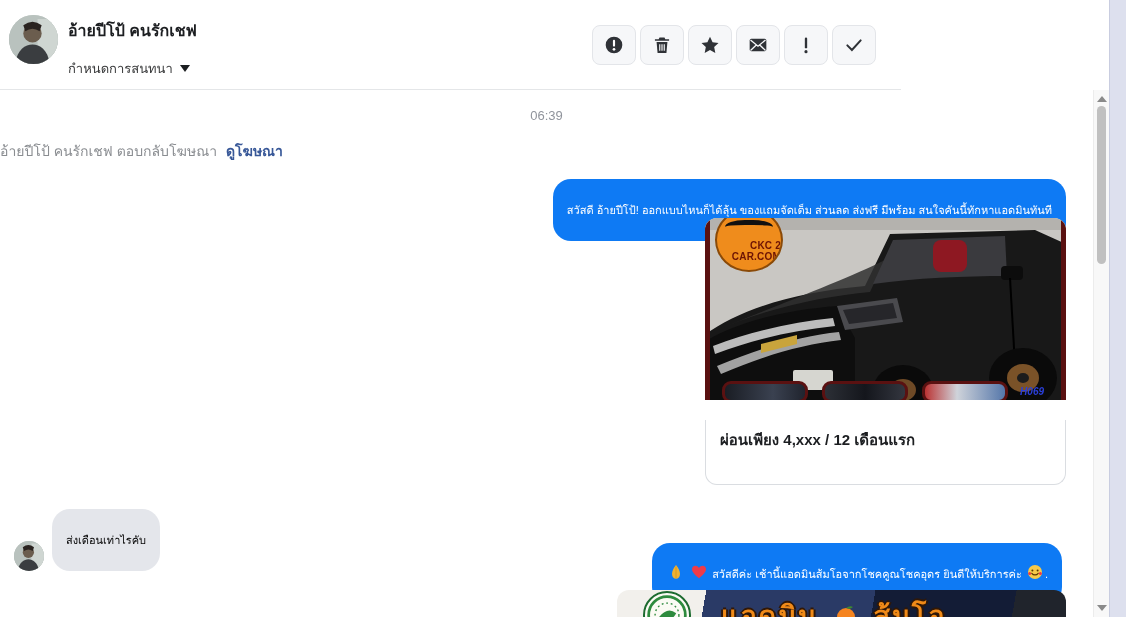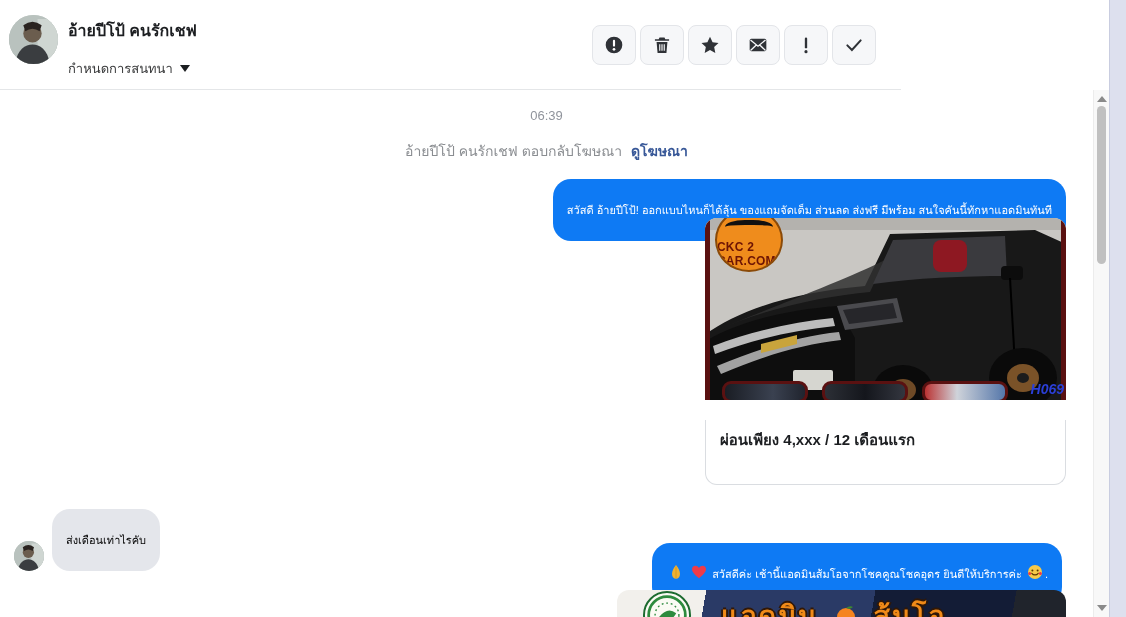--- a/index.html
+++ b/index.html
@@ -25,21 +25,21 @@
            border-top:7px solid #1c1e21; margin-left:7px; display:inline-block; }
   .actions { position:absolute; right:25px; top:25px; display:flex; gap:4px; }
   .abtn { width:44px; height:40px; border-radius:8px; background:#f6f7f9; border:1px solid #e3e5e9;
           display:flex; align-items:center; justify-content:center; cursor:pointer; }
   .abtn svg { width:20px; height:20px; display:block; }
 
   
   .chat { position:absolute; left:0; top:90px; width:1093px; height:527px; background:#fff; overflow:hidden; }
   .ts { position:absolute; left:0; top:18px; width:100%; text-align:center;
         font-size:13px; color:#90949c; }
-  .system { position:absolute; left:0; top:50px; width:100%; text-align:center;
+  .system { position:absolute; left:0; top:50px; width:100%; 
             font-size:14px; color:#8a8d91; }
   .syslink { font-weight:bold; color:#385898; margin-left:5px; text-decoration:none; cursor:pointer; }
 
   .bubble { font-size:11px; line-height:20px; padding:21px 14px; border-radius:18px;
             display:inline-block; white-space:nowrap; }
   .out { background:#0e7af4; color:#fff; }
   .in  { background:#e4e6eb; color:#050505; }
   .b1 { position:absolute; top:89px; right:27px; }
   .b2 { position:absolute; top:453px; right:31px; }
   .b2 .emoji { display:inline-block; vertical-align:-2px; margin:0 2px; }
@@ -52,29 +52,29 @@
   .attachment { position:absolute; top:128px; right:27px; width:361px; cursor:pointer; }
   .ad-img { position:relative; width:361px; height:182px; border-radius:12px 12px 0 0;
             overflow:hidden; background:#c9c7c3; }
   .ad-img > svg.scene { position:absolute; inset:0; width:100%; height:100%; }
   .side-frame { position:absolute; top:0; bottom:0; width:5px; background:#5a1111; }
   .side-frame.l { left:0; } .side-frame.r { right:0; }
   .ckc-logo { position:absolute; left:10px; top:-10px; width:68px; height:64px; border-radius:50%;
               background:#ef8c1c; border:2px solid #8a4a08; overflow:hidden; }
   .ckc-logo .swoosh { position:absolute; left:8px; top:10px; width:48px; height:14px;
               border-radius:50%/60%; border-top:5px solid #111; }
-  .ckc-text { position:absolute; left:0; right:0; top:30px; text-align:left;
-              font-size:12px; font-weight:bold; color:#6d1404; letter-spacing:0.2px; }
+  .ckc-text { position:absolute; left:0; right:0; top:30px; text-align:right;
+              font-size:10px; font-weight:bold; color:#6d1404; letter-spacing:0.2px; }
   .thumbs { position:absolute; bottom:-3px; left:0; right:0; height:24px; }
   .thumb { position:absolute; bottom:0; height:22px; width:86px; border:3px solid #5a1111;
            border-radius:9px; }
   .thumb.t1 { left:17px;  background:linear-gradient(90deg,#1a1d24,#3a4150 60%,#20242e); }
   .thumb.t2 { left:117px; background:linear-gradient(90deg,#2c2f36,#14161c 50%,#33363f); }
   .thumb.t3 { left:217px; background:linear-gradient(90deg,#b33,#cfd3da 40%,#5577aa); }
-  .stock-code { position:absolute; right:2px; bottom:3px; font-size:14px; font-weight:bold;
+  .stock-code { position:absolute; right:22px; bottom:3px; font-size:10px; font-weight:bold;
                 font-style:italic; color:#2b3fd8; }
   .ad-card { width:361px; height:65px; background:#fff; border:1px solid #dadde1; border-top:none;
              border-radius:0 0 12px 12px; padding:9px 14px;margin-top:20px; }
   .ad-title { font-size:15px; font-weight:bold; color:#1c1e21; line-height:22px; white-space:nowrap; }
   .ad-sub { font-size:15px; color:#90949c; line-height:21px; white-space:nowrap; }
 
   
   .bottom-img { position:absolute; top:500px; right:27px; width:449px; height:120px;
                 border-radius:12px 12px 0 0; overflow:hidden; cursor:pointer;
                 background:linear-gradient(100deg,#f2f0ec 0 19%,#2a3a66 19% 55%,#131c36 55% 85%,#20242c 85%); }

